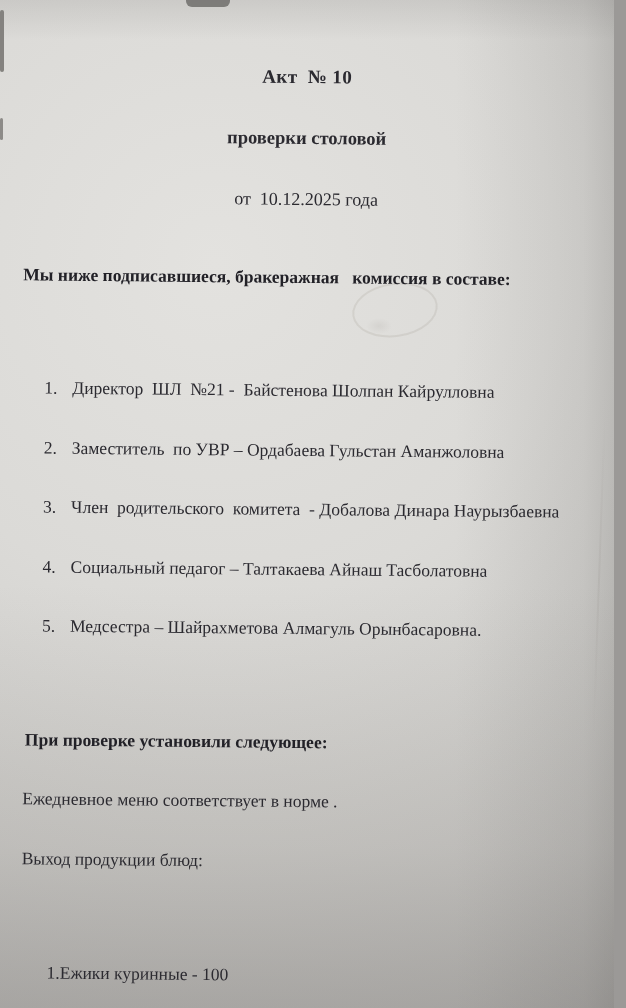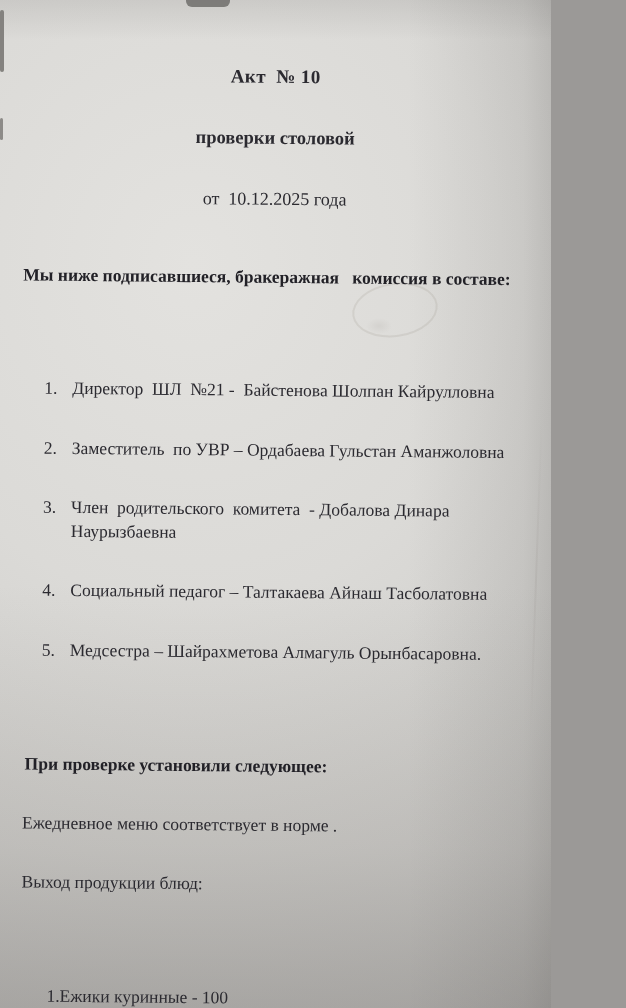--- a/index.html
+++ b/index.html
@@ -3,21 +3,21 @@
 <meta charset="utf-8">
 <style>
   html, body { margin: 0; padding: 0; }
   body {
     width: 626px; height: 1008px;
     background: #9b9997;
     font-family: "Liberation Serif", "DejaVu Serif", serif;
   }
   .photo {
     position: relative;
-    width: 551px; height: 1008px;
+    width: 614px; height: 1008px;
     overflow: hidden;
     color: #2b2a30;
     background:
       linear-gradient(to bottom, rgba(110,105,100,0) 58%, rgba(110,105,100,0.16) 84%, rgba(92,88,84,0.30) 100%),
       linear-gradient(to right, rgba(0,0,0,0) 74%, rgba(60,58,56,0.10) 95%, rgba(60,58,56,0.18) 100%),
       linear-gradient(to bottom, rgba(100,98,96,0.14) 0%, rgba(100,98,96,0) 4%),
       radial-gradient(140% 85% at 35% 26%, #e3e2df 0%, #dbdad7 40%, #d1d0cd 65%, #c3c2c0 100%);
   }
   .content {
     position: absolute;

